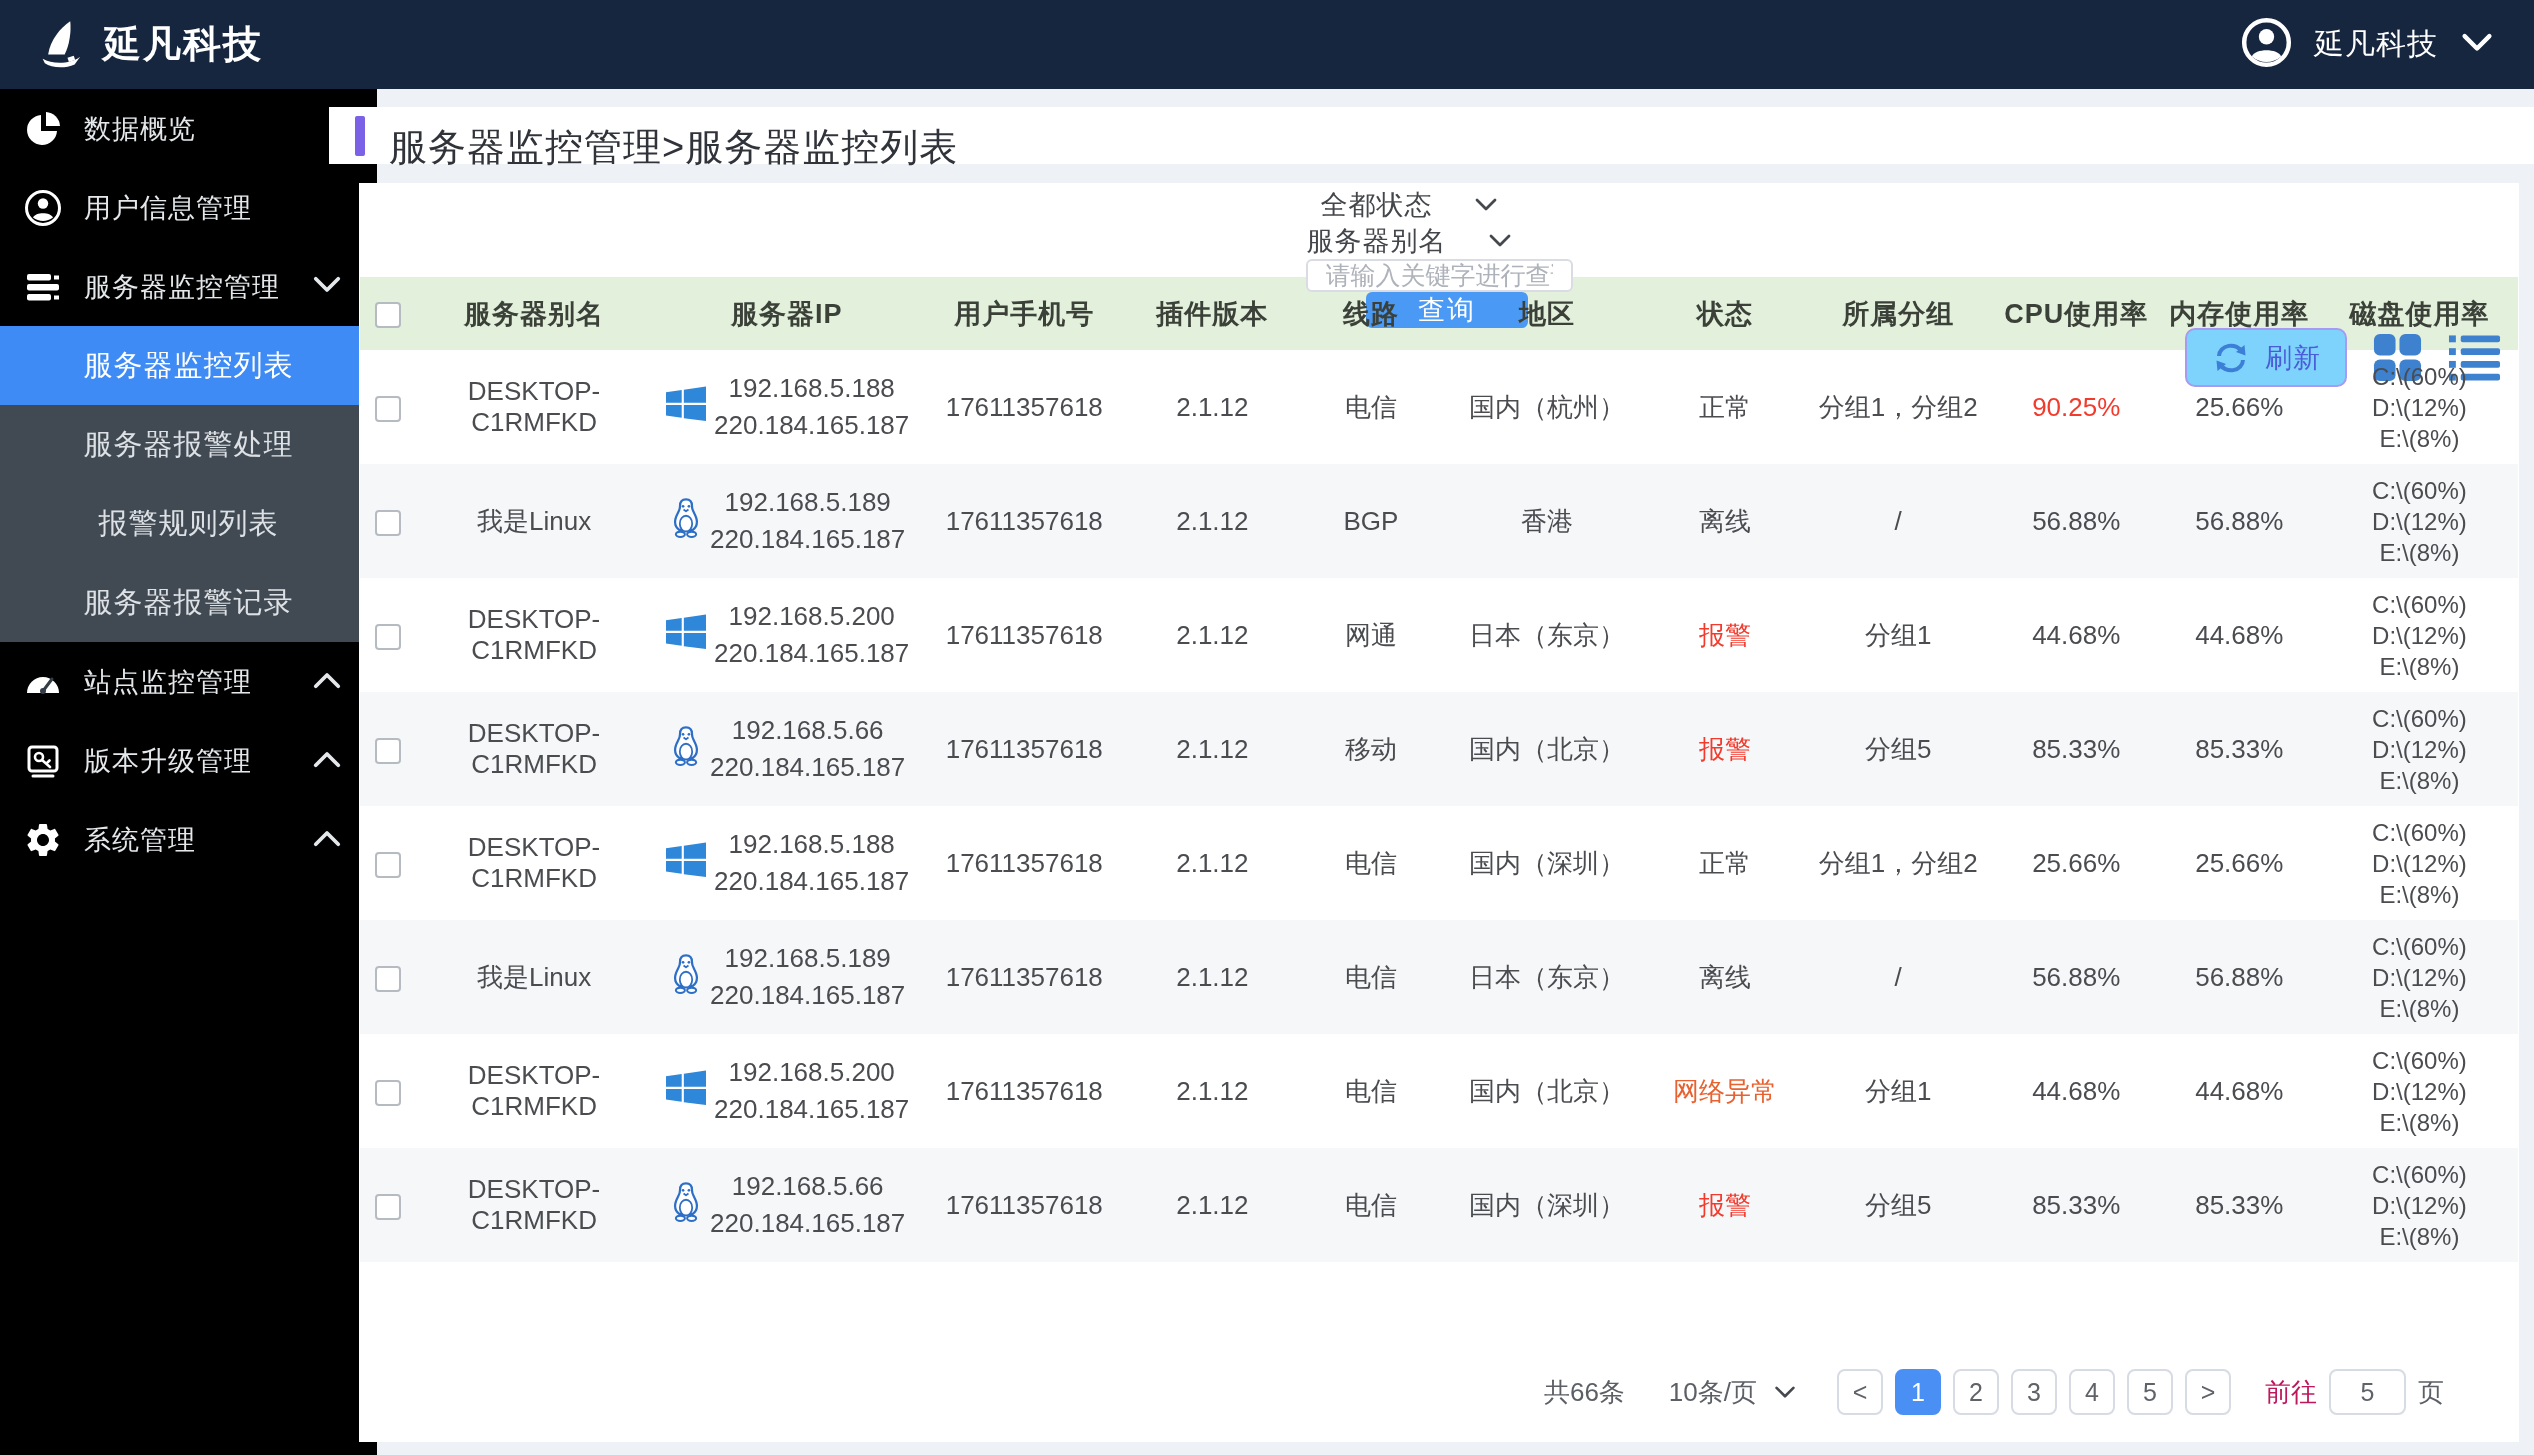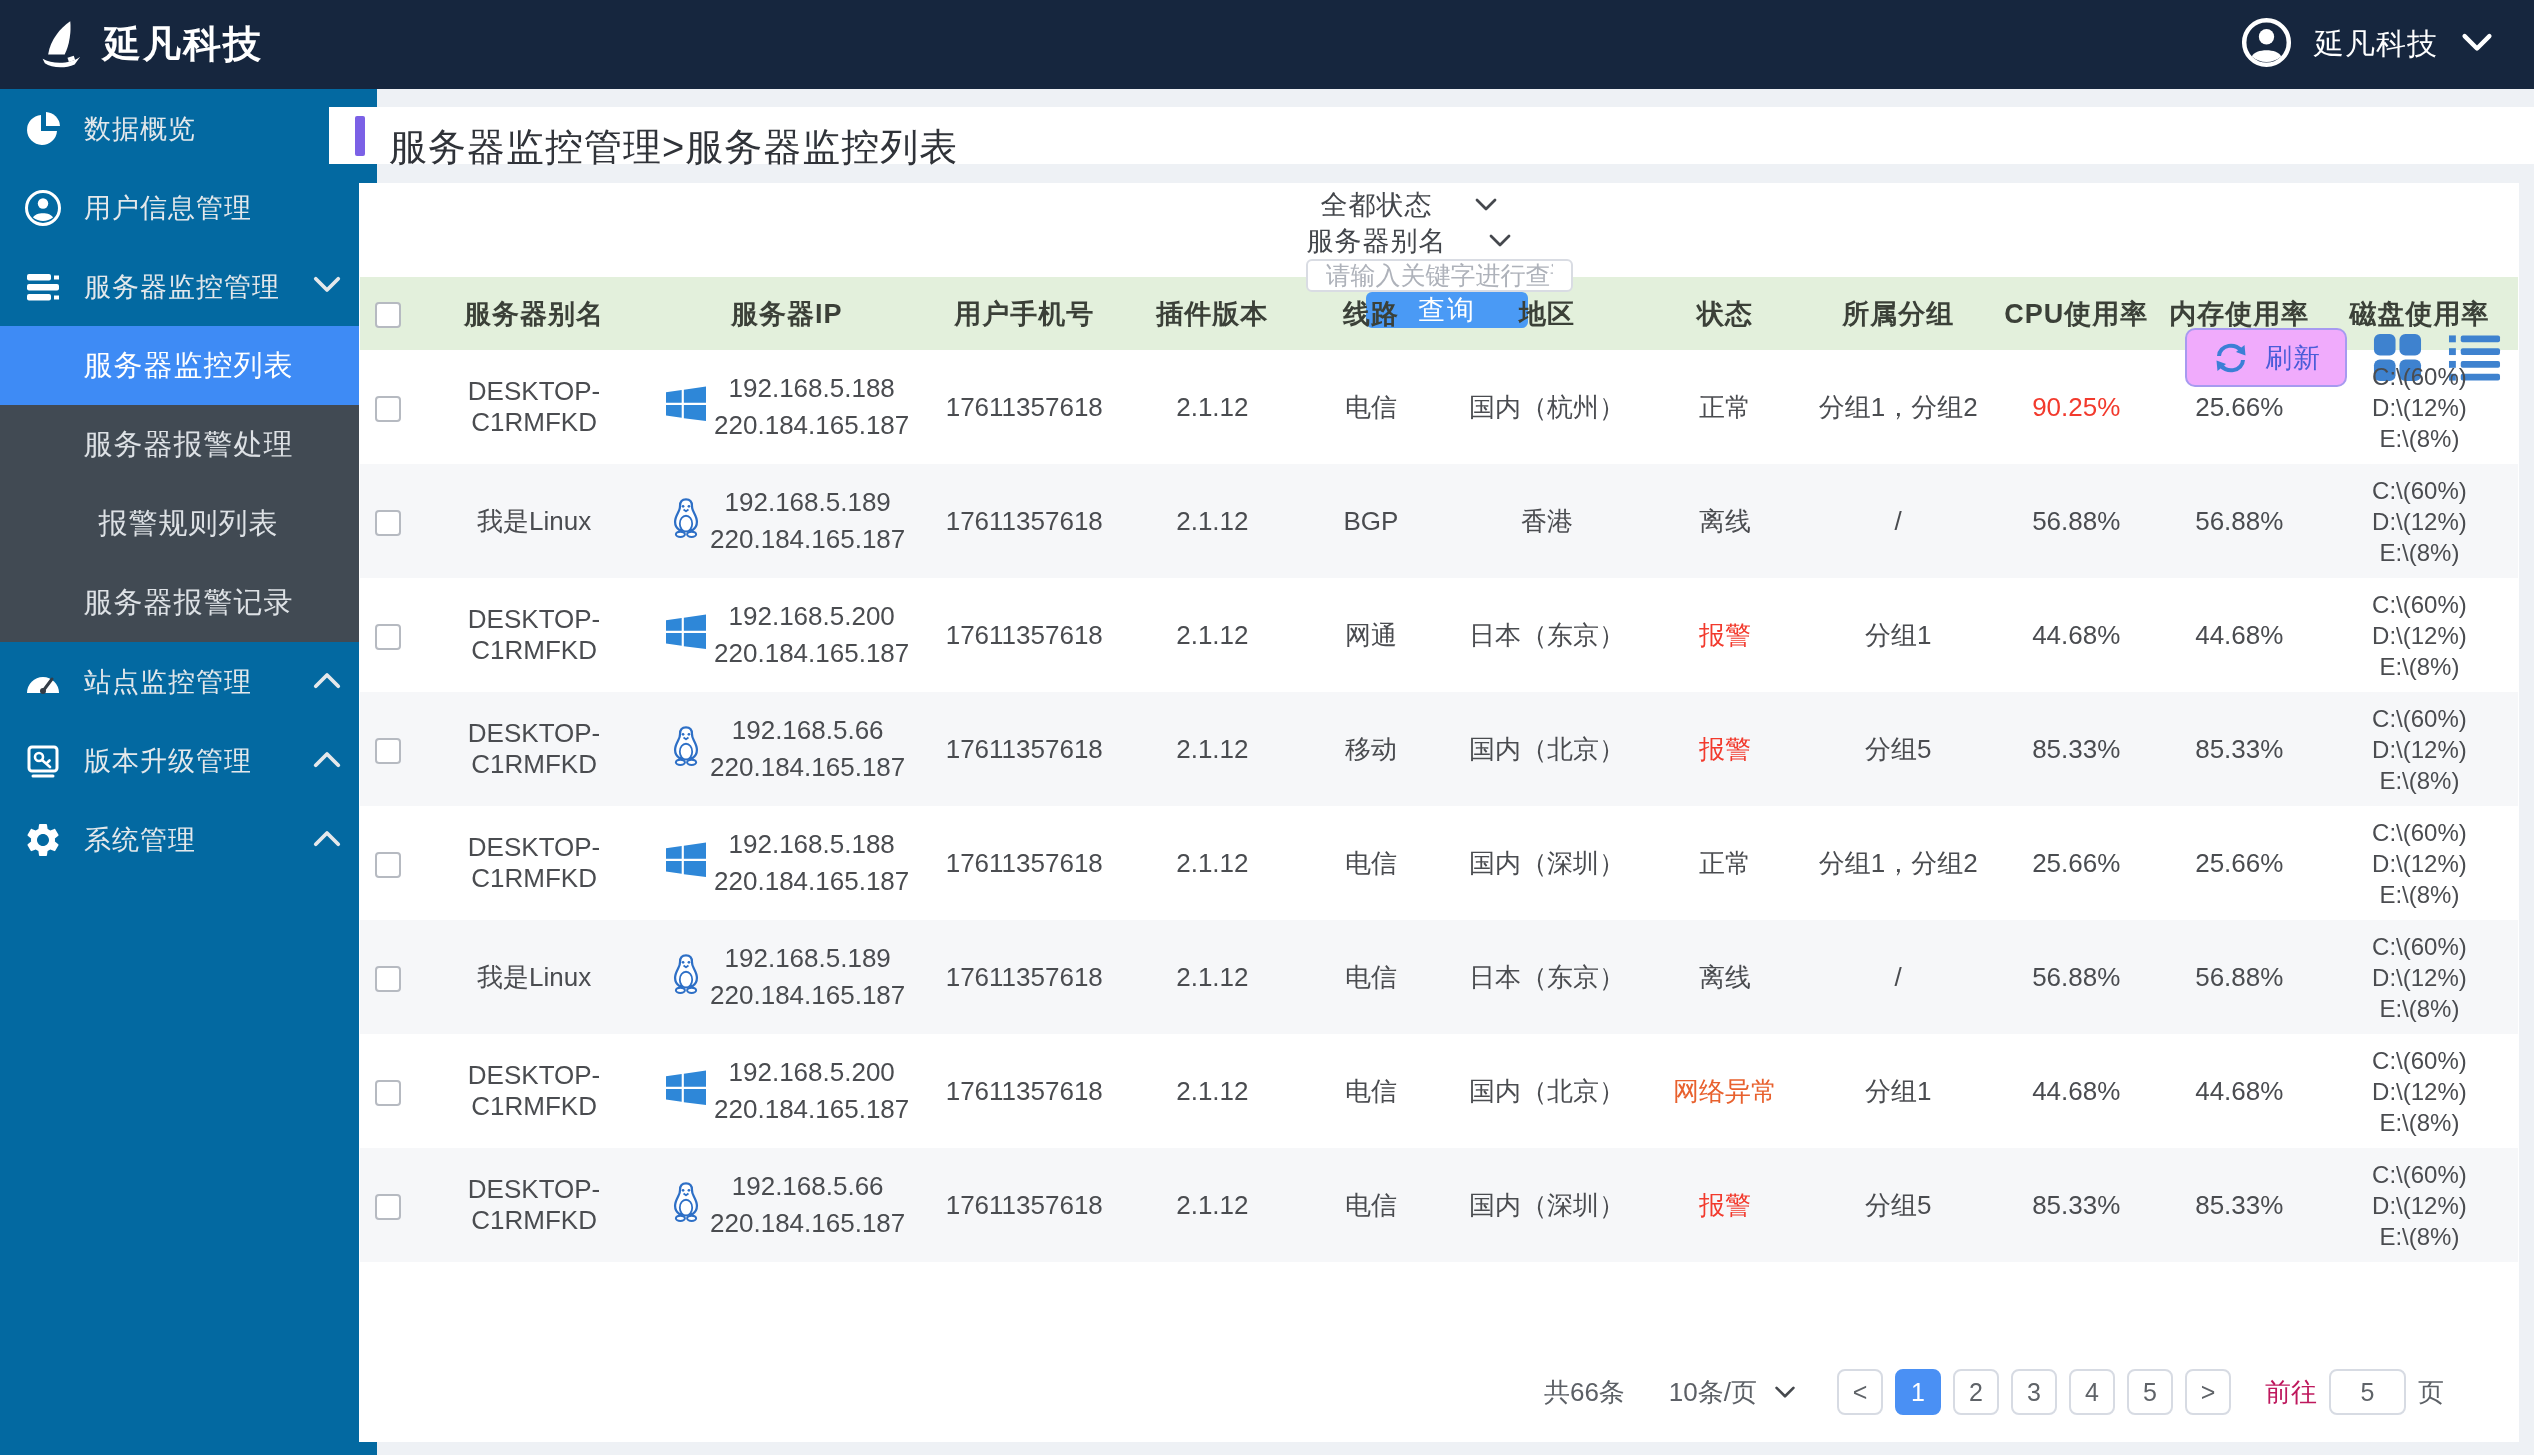--- a/index.html
+++ b/index.html
@@ -8,21 +8,21 @@
 
   
   .topbar { position:absolute; left:0; top:0; width:2534px; height:89px; background:#16263e;
     display:flex; align-items:center; justify-content:space-between; padding:0 40px 0 36px; }
   .brand { display:flex; align-items:center; gap:14px; }
   .brand-text { color:#fff; font-size:38px; font-weight:bold; letter-spacing:2px; }
   .userbox { display:flex; align-items:center; gap:22px; }
   .user-name { color:#fff; font-size:30px; letter-spacing:1px; }
 
   
-  .sidebar { position:absolute; left:0; top:89px; width:377px; height:1366px; background:#0369a1; }
+  .sidebar { position:absolute; left:0; top:89px; width:377px; height:1366px; background:#000000; }
   .side-item { height:79px; display:flex; align-items:center; padding-left:22px; cursor:pointer; }
   .side-item .lbl { color:#e4e8eb; font-size:27px; margin-left:20px; letter-spacing:1px; }
   .side-item .chev { margin-left:auto; margin-right:34px; }
   .side-icon { width:42px; height:42px; display:flex; align-items:center; justify-content:center; }
   .submenu { background:#414a53; }
   .sub-item { height:79px; display:flex; align-items:center; justify-content:center;
     color:#dde1e5; font-size:29px; letter-spacing:1px; cursor:pointer; }
   .sub-item.active { background:#3e8bf5; color:#fff; }
 
   
@@ -39,21 +39,21 @@
   .sel-label { font-size:27px; color:#43464b; letter-spacing:1px; }
   .search-input { width:267px; height:55px; border:2px solid #d9dce3; border-radius:6px;
     font-size:25px; color:#43464b; padding:0 18px; outline:none;
     font-family:"Liberation Sans","DejaVu Sans",sans-serif; }
   .search-input::placeholder { color:#aeb2ba; }
   .query-btn { width:162px; height:55px; margin-left:16px; background:#4a9af5; color:#fff;
     border:none; border-radius:6px; font-size:27px; cursor:pointer; letter-spacing:2px;
     font-family:"Liberation Sans","DejaVu Sans",sans-serif; }
   .filter-right { margin-left:auto; display:flex; align-items:center; gap:24px; }
   .refresh-btn { height:59px; padding:0 24px; display:flex; align-items:center; gap:14px;
-    border:2px solid #a79af0; border-radius:10px; background:#f0abfc; cursor:pointer; }
+    border:2px solid #a79af0; border-radius:10px; background:#7dd3fc; cursor:pointer; }
   .refresh-btn span { font-size:27px; color:#4a5cd8; letter-spacing:1px; }
   .view-icon { width:53px; height:53px; display:flex; align-items:center; justify-content:center; cursor:pointer; }
 
   
   table { width:2158px; margin:33px 1px 0 1px; border-collapse:collapse; table-layout:fixed; }
   thead th { height:73px; background:#e3f0dc; font-size:27px; font-weight:bold; color:#3b4038;
     text-align:center; letter-spacing:1px; }
   tbody td { height:114px; text-align:center; font-size:26px; color:#4a4c50; vertical-align:middle; }
   tbody tr.alt { background:#f6f7f9; }
   .cb { width:26px; height:26px; border:2px solid #b6bac1; border-radius:4px; background:#fff;

